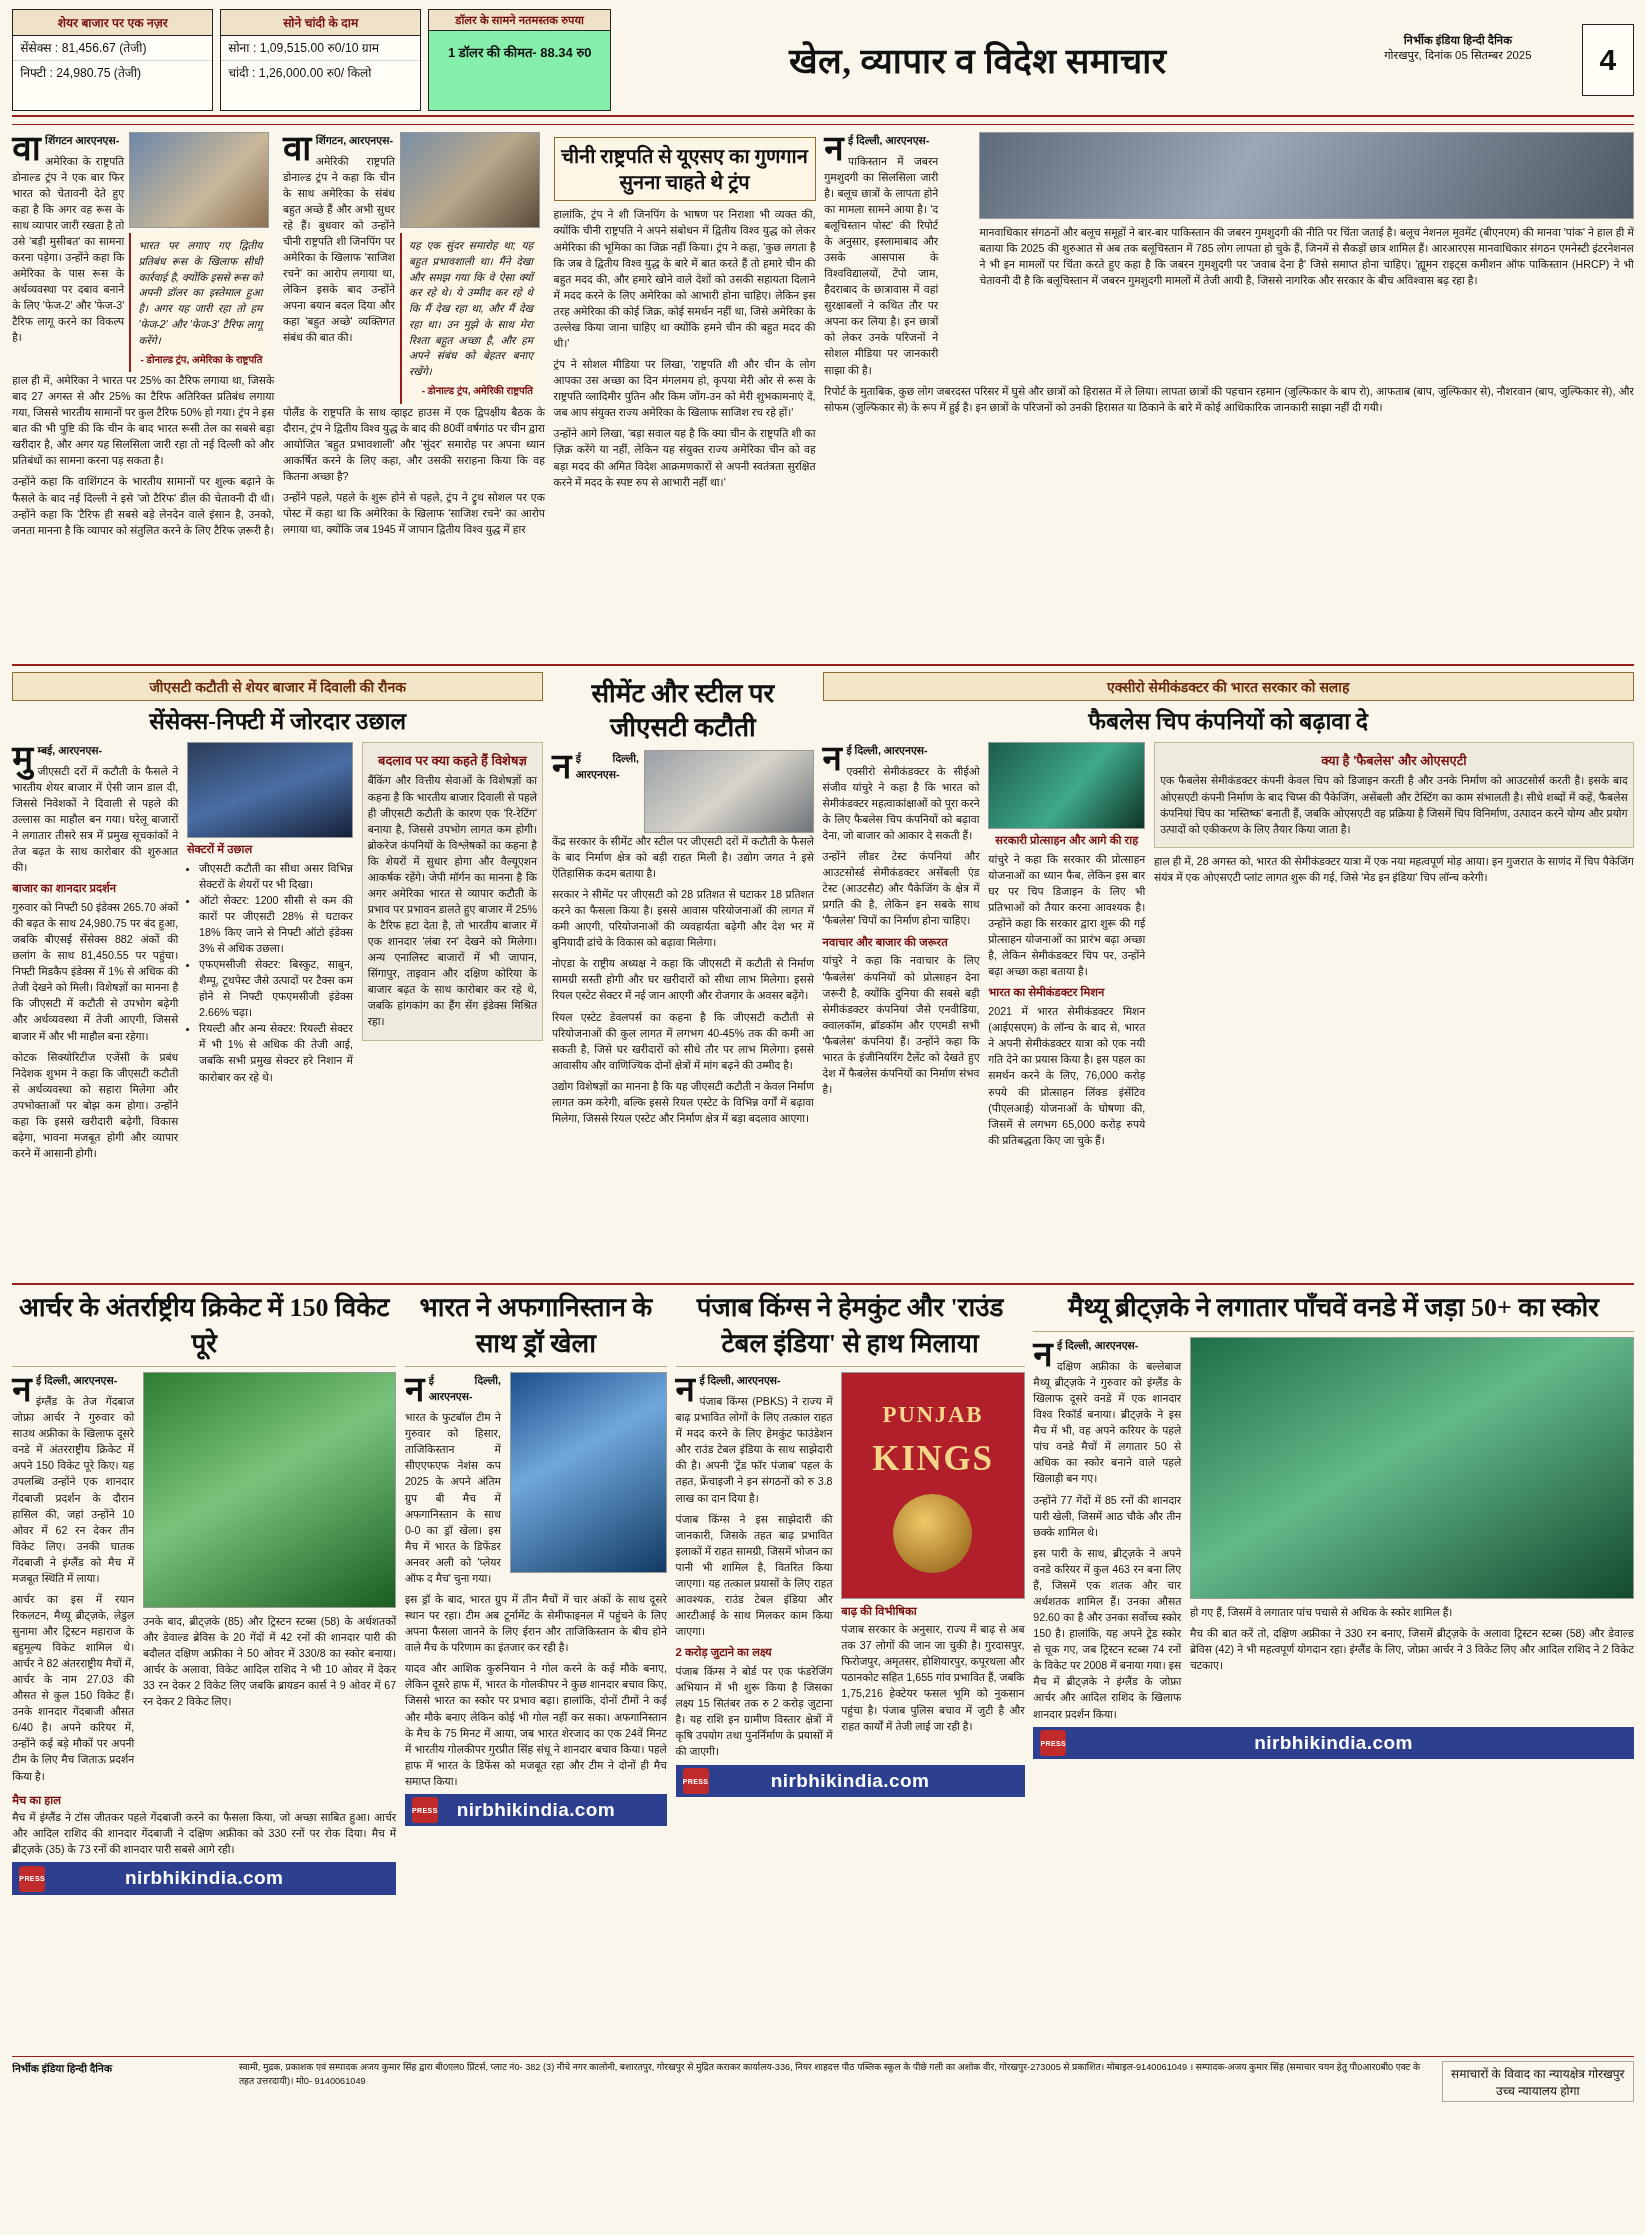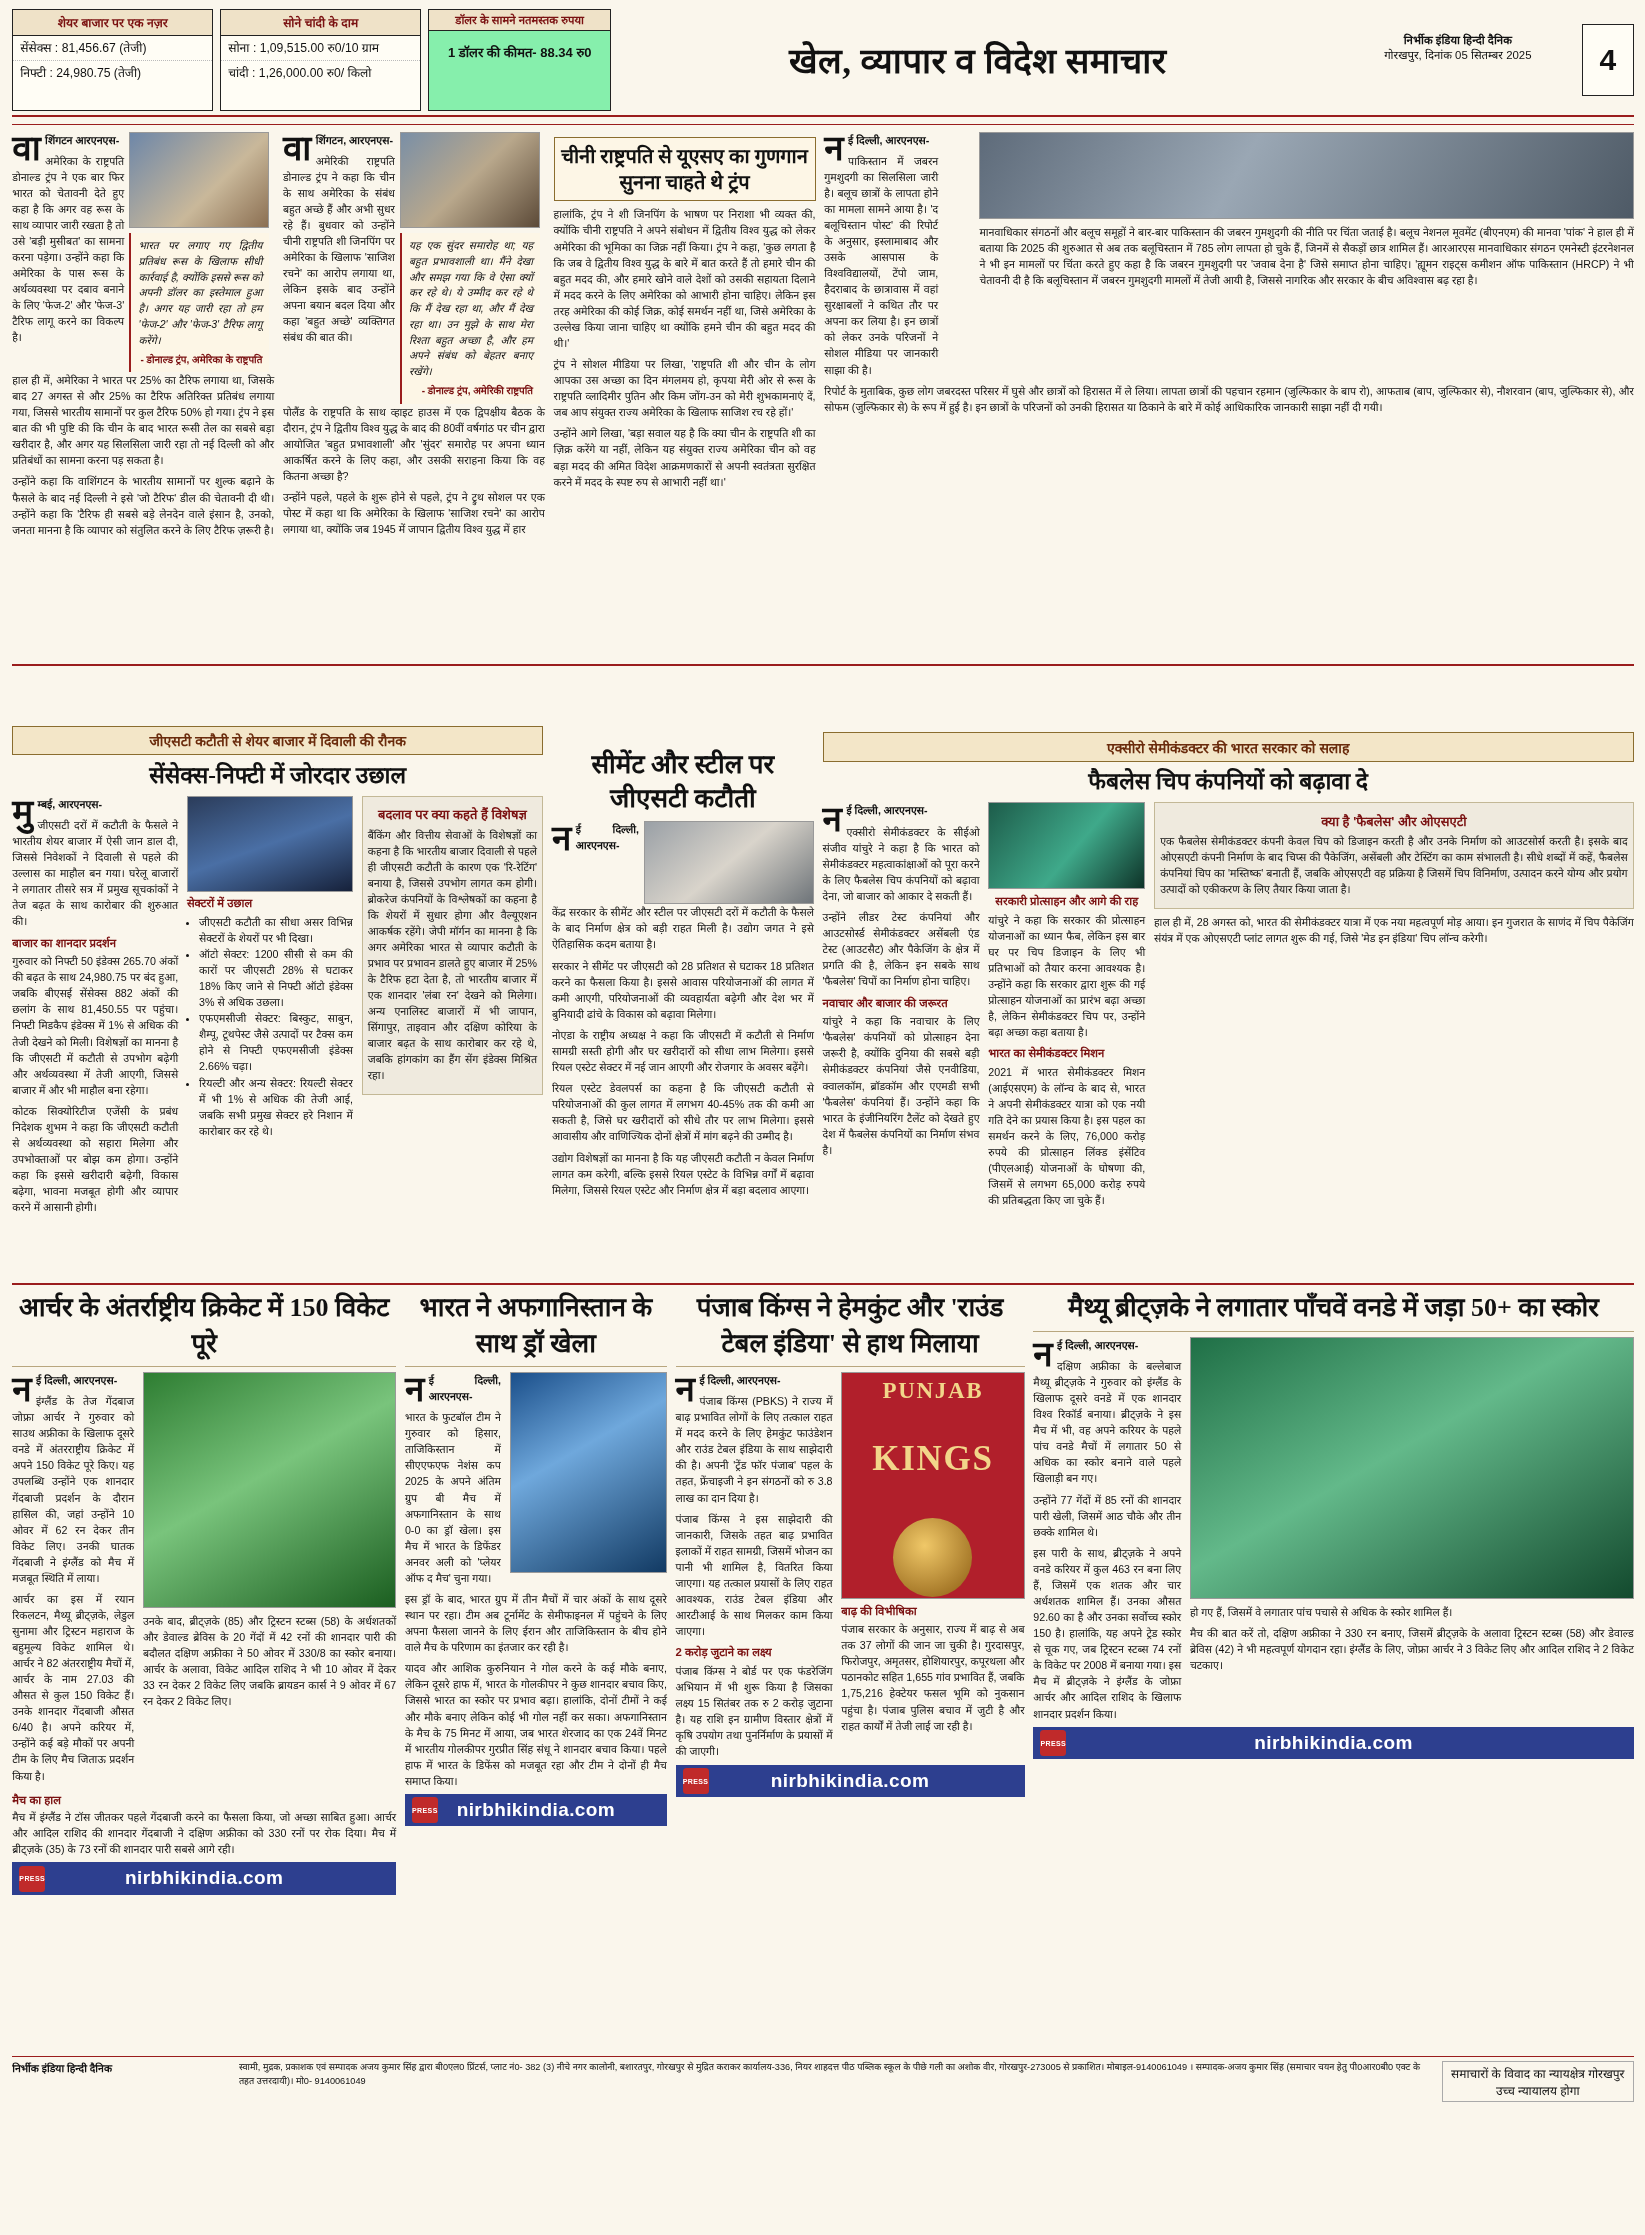--- a/index.html
+++ b/index.html
@@ -211,21 +211,21 @@
           <div class="imgbox" style="height:87px;background:linear-gradient(120deg,#5e6b7a,#9aa7b4 40%,#4e5a66);"></div>
           <p style="margin-top:5.2px;">मानवाधिकार संगठनों और बलूच समूहों ने बार-बार पाकिस्तान की जबरन गुमशुदगी की नीति पर चिंता जताई है। बलूच नेशनल मूवमेंट (बीएनएम) की मानवा 'पांक' ने हाल ही में बताया कि 2025 की शुरुआत से अब तक बलूचिस्तान में 785 लोग लापता हो चुके हैं, जिनमें से सैकड़ों छात्र शामिल हैं। आरआरएस मानवाधिकार संगठन एमनेस्टी इंटरनेशनल ने भी इन मामलों पर चिंता करते हुए कहा है कि जबरन गुमशुदगी पर 'जवाब देना है' जिसे समाप्त होना चाहिए। 'ह्यूमन राइट्स कमीशन ऑफ पाकिस्तान (HRCP) ने भी चेतावनी दी है कि बलूचिस्तान में जबरन गुमशुदगी मामलों में तेजी आयी है, जिससे नागरिक और सरकार के बीच अविश्वास बढ़ रहा है।</p>
         </div>
       </div>
       <p>रिपोर्ट के मुताबिक, कुछ लोग जबरदस्त परिसर में घुसे और छात्रों को हिरासत में ले लिया। लापता छात्रों की पहचान रहमान (जुल्फिकार के बाप रो), आफताब (बाप, जुल्फिकार से), नौशरवान (बाप, जुल्फिकार से), और सोफम (जुल्फिकार से) के रूप में हुई है। इन छात्रों के परिजनों को उनकी हिरासत या ठिकाने के बारे में कोई आधिकारिक जानकारी साझा नहीं दी गयी।</p>
     </div>
   </div>
 
   <div class="midrule"></div>
 
-  <div class="cols" style="height:603px;align-items:center;">
+  <div class="cols" style="height:603px;">
 
     <div style="width:531px;">
       <div class="sectionbar">जीएसटी कटौती से शेयर बाजार में दिवाली की रौनक</div>
       <div class="subhead">सेंसेक्स-निफ्टी में जोरदार उछाल</div>
       <div class="cols">
         <div class="col" style="width:166px;">
           <p class="dropcap"><b>मुम्बई, आरएनएस-</b></p>
           <p>जीएसटी दरों में कटौती के फैसले ने भारतीय शेयर बाजार में ऐसी जान डाल दी, जिससे निवेशकों ने दिवाली से पहले की उल्लास का माहौल बन गया। घरेलू बाजारों ने लगातार तीसरे सत्र में प्रमुख सूचकांकों ने तेज बढ़त के साथ कारोबार की शुरुआत की।</p>
           <div class="sbhead">बाजार का शानदार प्रदर्शन</div>
           <p>गुरुवार को निफ्टी 50 इंडेक्स 265.70 अंकों की बढ़त के साथ 24,980.75 पर बंद हुआ, जबकि बीएसई सेंसेक्स 882 अंकों की छलांग के साथ 81,450.55 पर पहुंचा। निफ्टी मिडकैप इंडेक्स में 1% से अधिक की तेजी देखने को मिली। विशेषज्ञों का मानना है कि जीएसटी में कटौती से उपभोग बढ़ेगी और अर्थव्यवस्था में तेजी आएगी, जिससे बाजार में और भी माहौल बना रहेगा।</p>
@@ -351,21 +351,21 @@
       <div class="thinrule"></div>
       <div class="cols">
         <div class="col" style="width:157px;">
           <p class="dropcap"><b>नई दिल्ली, आरएनएस-</b></p>
           <p>पंजाब किंग्स (PBKS) ने राज्य में बाढ़ प्रभावित लोगों के लिए तत्काल राहत में मदद करने के लिए हेमकुंट फाउंडेशन और राउंड टेबल इंडिया के साथ साझेदारी की है। अपनी 'ट्रेंड फॉर पंजाब' पहल के तहत, फ्रेंचाइजी ने इन संगठनों को रु 3.8 लाख का दान दिया है।</p>
           <p>पंजाब किंग्स ने इस साझेदारी की जानकारी, जिसके तहत बाढ़ प्रभावित इलाकों में राहत सामग्री, जिसमें भोजन का पानी भी शामिल है, वितरित किया जाएगा। यह तत्काल प्रयासों के लिए राहत आवश्यक, राउंड टेबल इंडिया और आरटीआई के साथ मिलकर काम किया जाएगा।</p>
           <div class="sbhead">2 करोड़ जुटाने का लक्ष्य</div>
           <p>पंजाब किंग्स ने बोर्ड पर एक फंडरेजिंग अभियान में भी शुरू किया है जिसका लक्ष्य 15 सितंबर तक रु 2 करोड़ जुटाना है। यह राशि इन ग्रामीण विस्तार क्षेत्रों में कृषि उपयोग तथा पुनर्निर्माण के प्रयासों में की जाएगी।</p>
         </div>
         <div class="col" style="flex:1;">
-          <div class="imgbox" style="height:227px;background:#b11f2b;display:flex;flex-direction:column;align-items:center;justify-content:center;color:#f2d68a;gap:24px;">
+          <div class="imgbox" style="height:227px;background:#b11f2b;display:flex;flex-direction:column;align-items:center;justify-content:center;color:#f2d68a;">
             <div style="font-family:'Liberation Serif',serif;font-weight:bold;font-size:23px;letter-spacing:1.7px;">PUNJAB</div>
             <div style="font-family:'Liberation Serif',serif;font-weight:bold;font-size:35px;letter-spacing:1.7px;">KINGS</div>
             <div style="width:79px;height:79px;border-radius:50%;background:radial-gradient(circle at 40% 35%,#f0c868,#8a5a10);margin-top:8.7px;"></div>
           </div>
           <div class="sbhead">बाढ़ की विभीषिका</div>
           <p>पंजाब सरकार के अनुसार, राज्य में बाढ़ से अब तक 37 लोगों की जान जा चुकी है। गुरदासपुर, फिरोजपुर, अमृतसर, होशियारपुर, कपूरथला और पठानकोट सहित 1,655 गांव प्रभावित हैं, जबकि 1,75,216 हेक्टेयर फसल भूमि को नुकसान पहुंचा है। पंजाब पुलिस बचाव में जुटी है और राहत कार्यों में तेजी लाई जा रही है।</p>
         </div>
       </div>
       <div class="sitebar">
         <span class="badge">PRESS</span>

